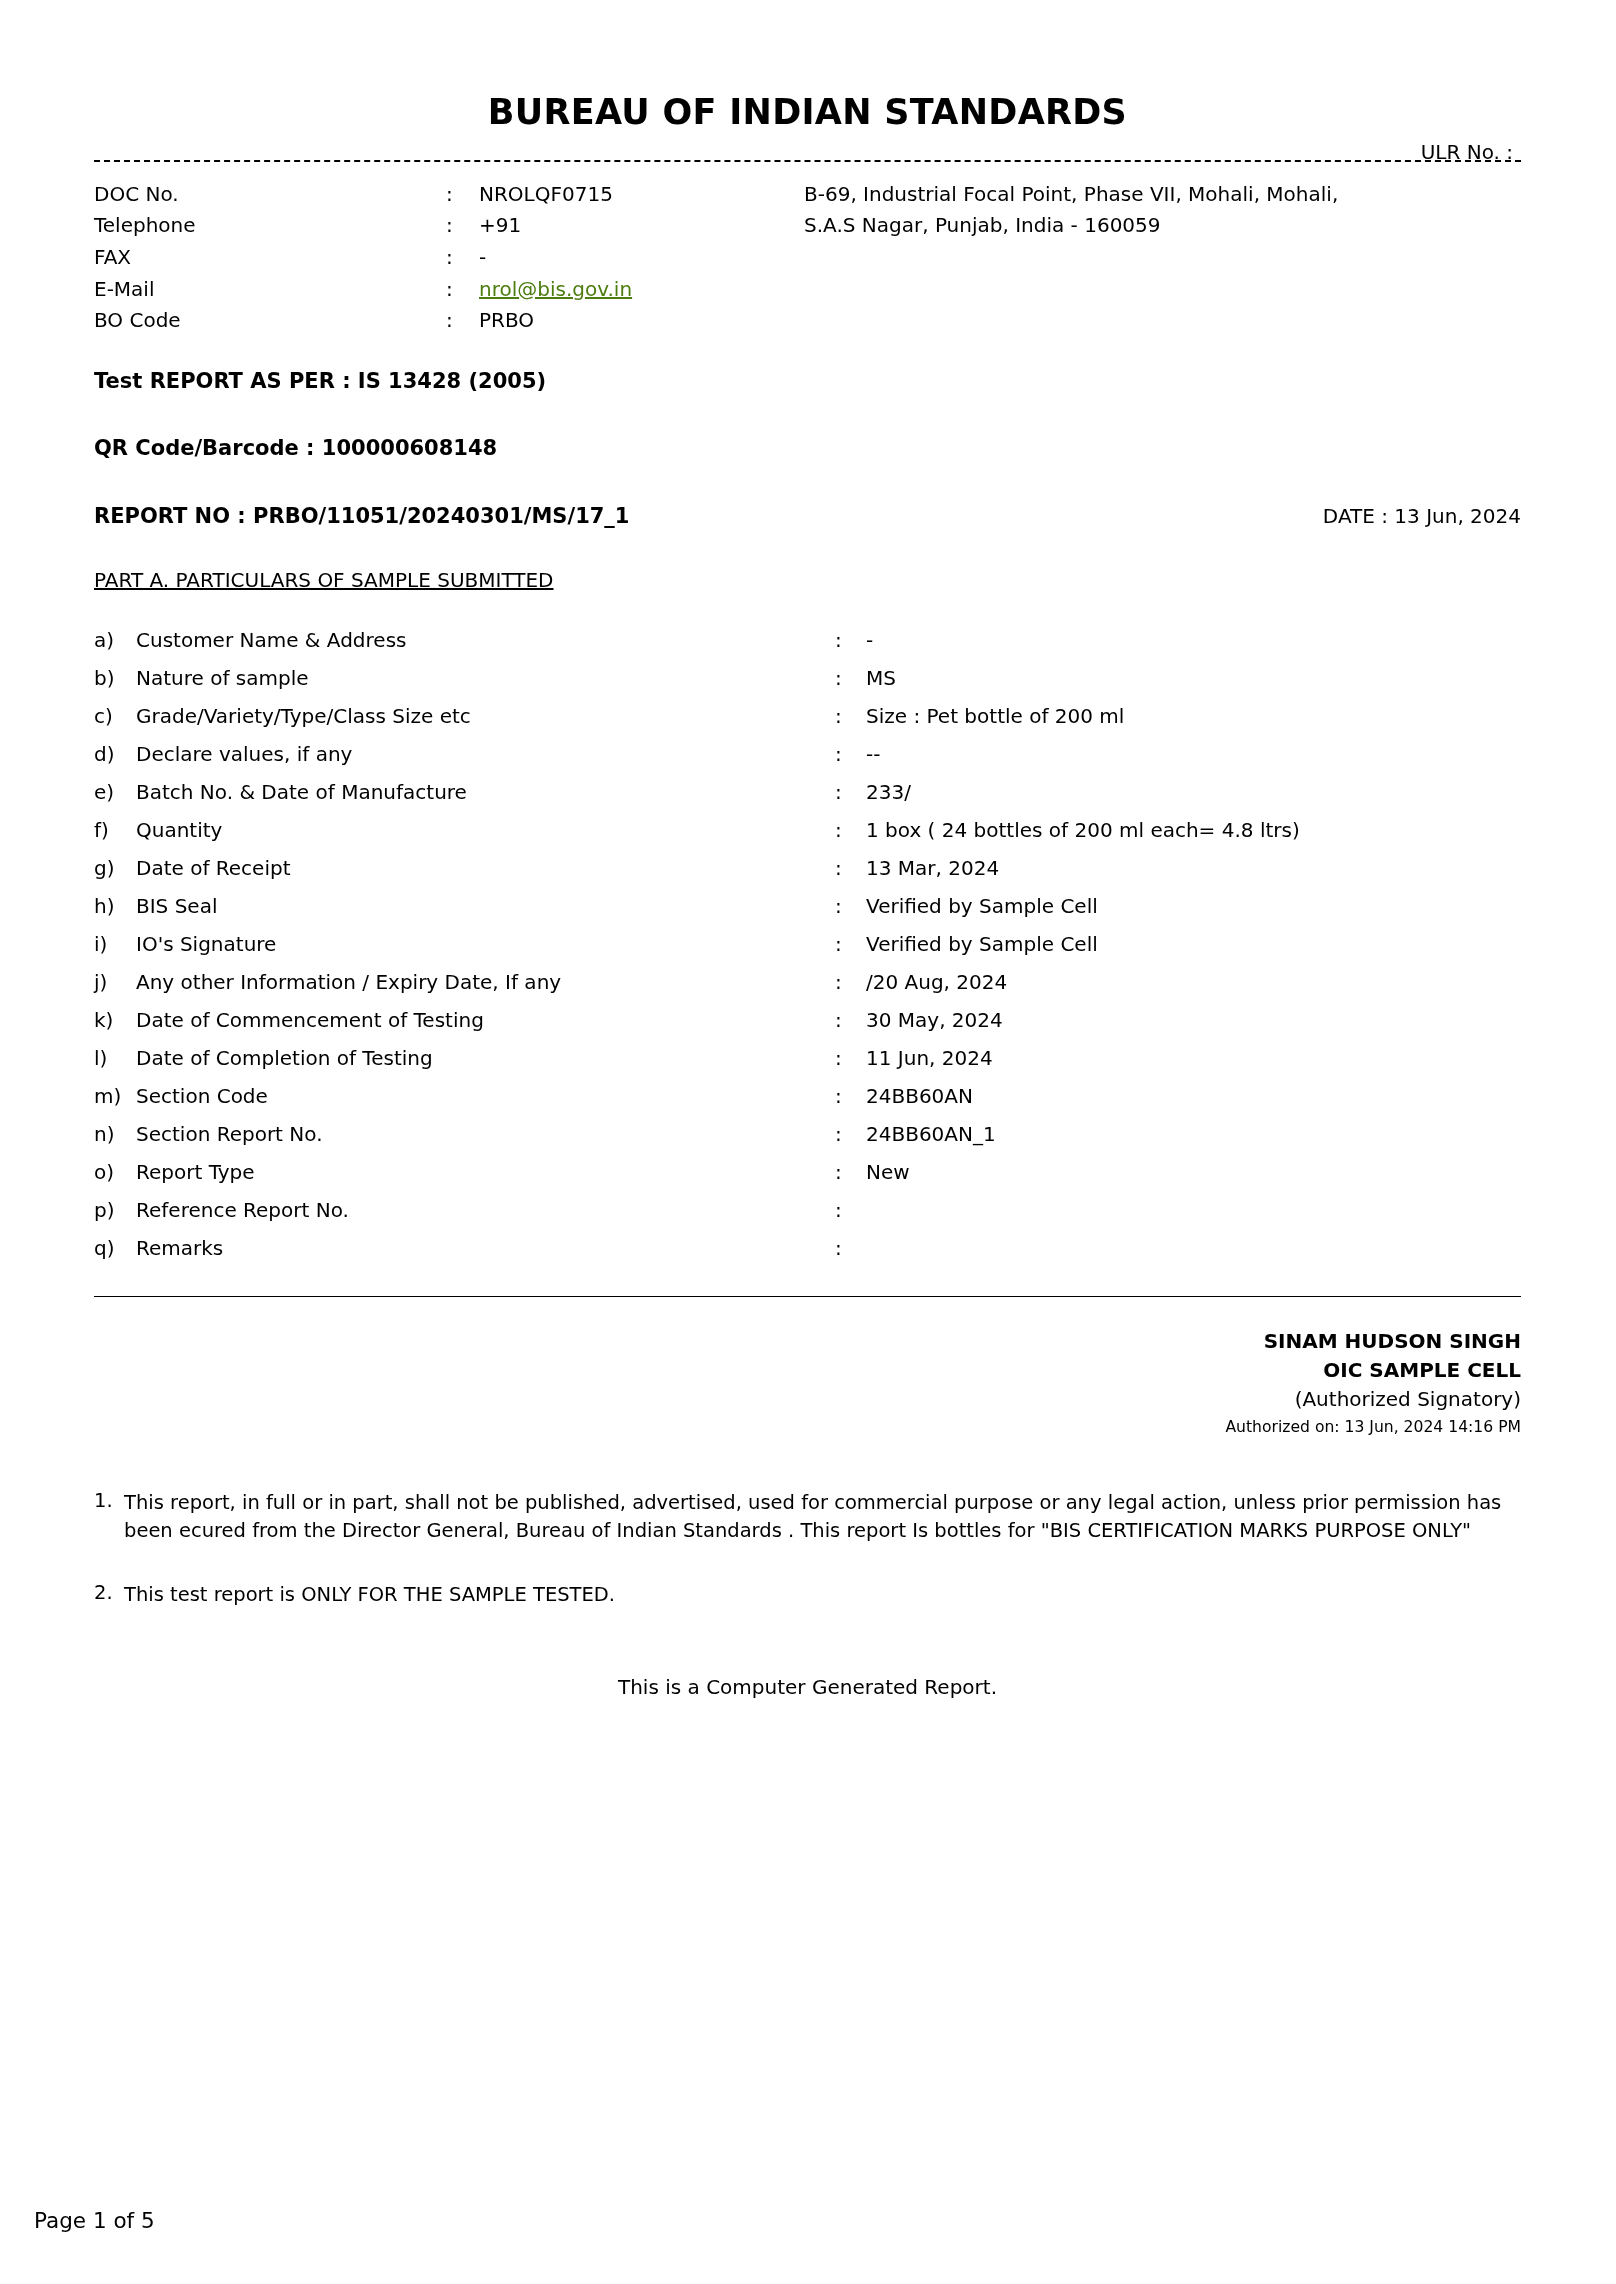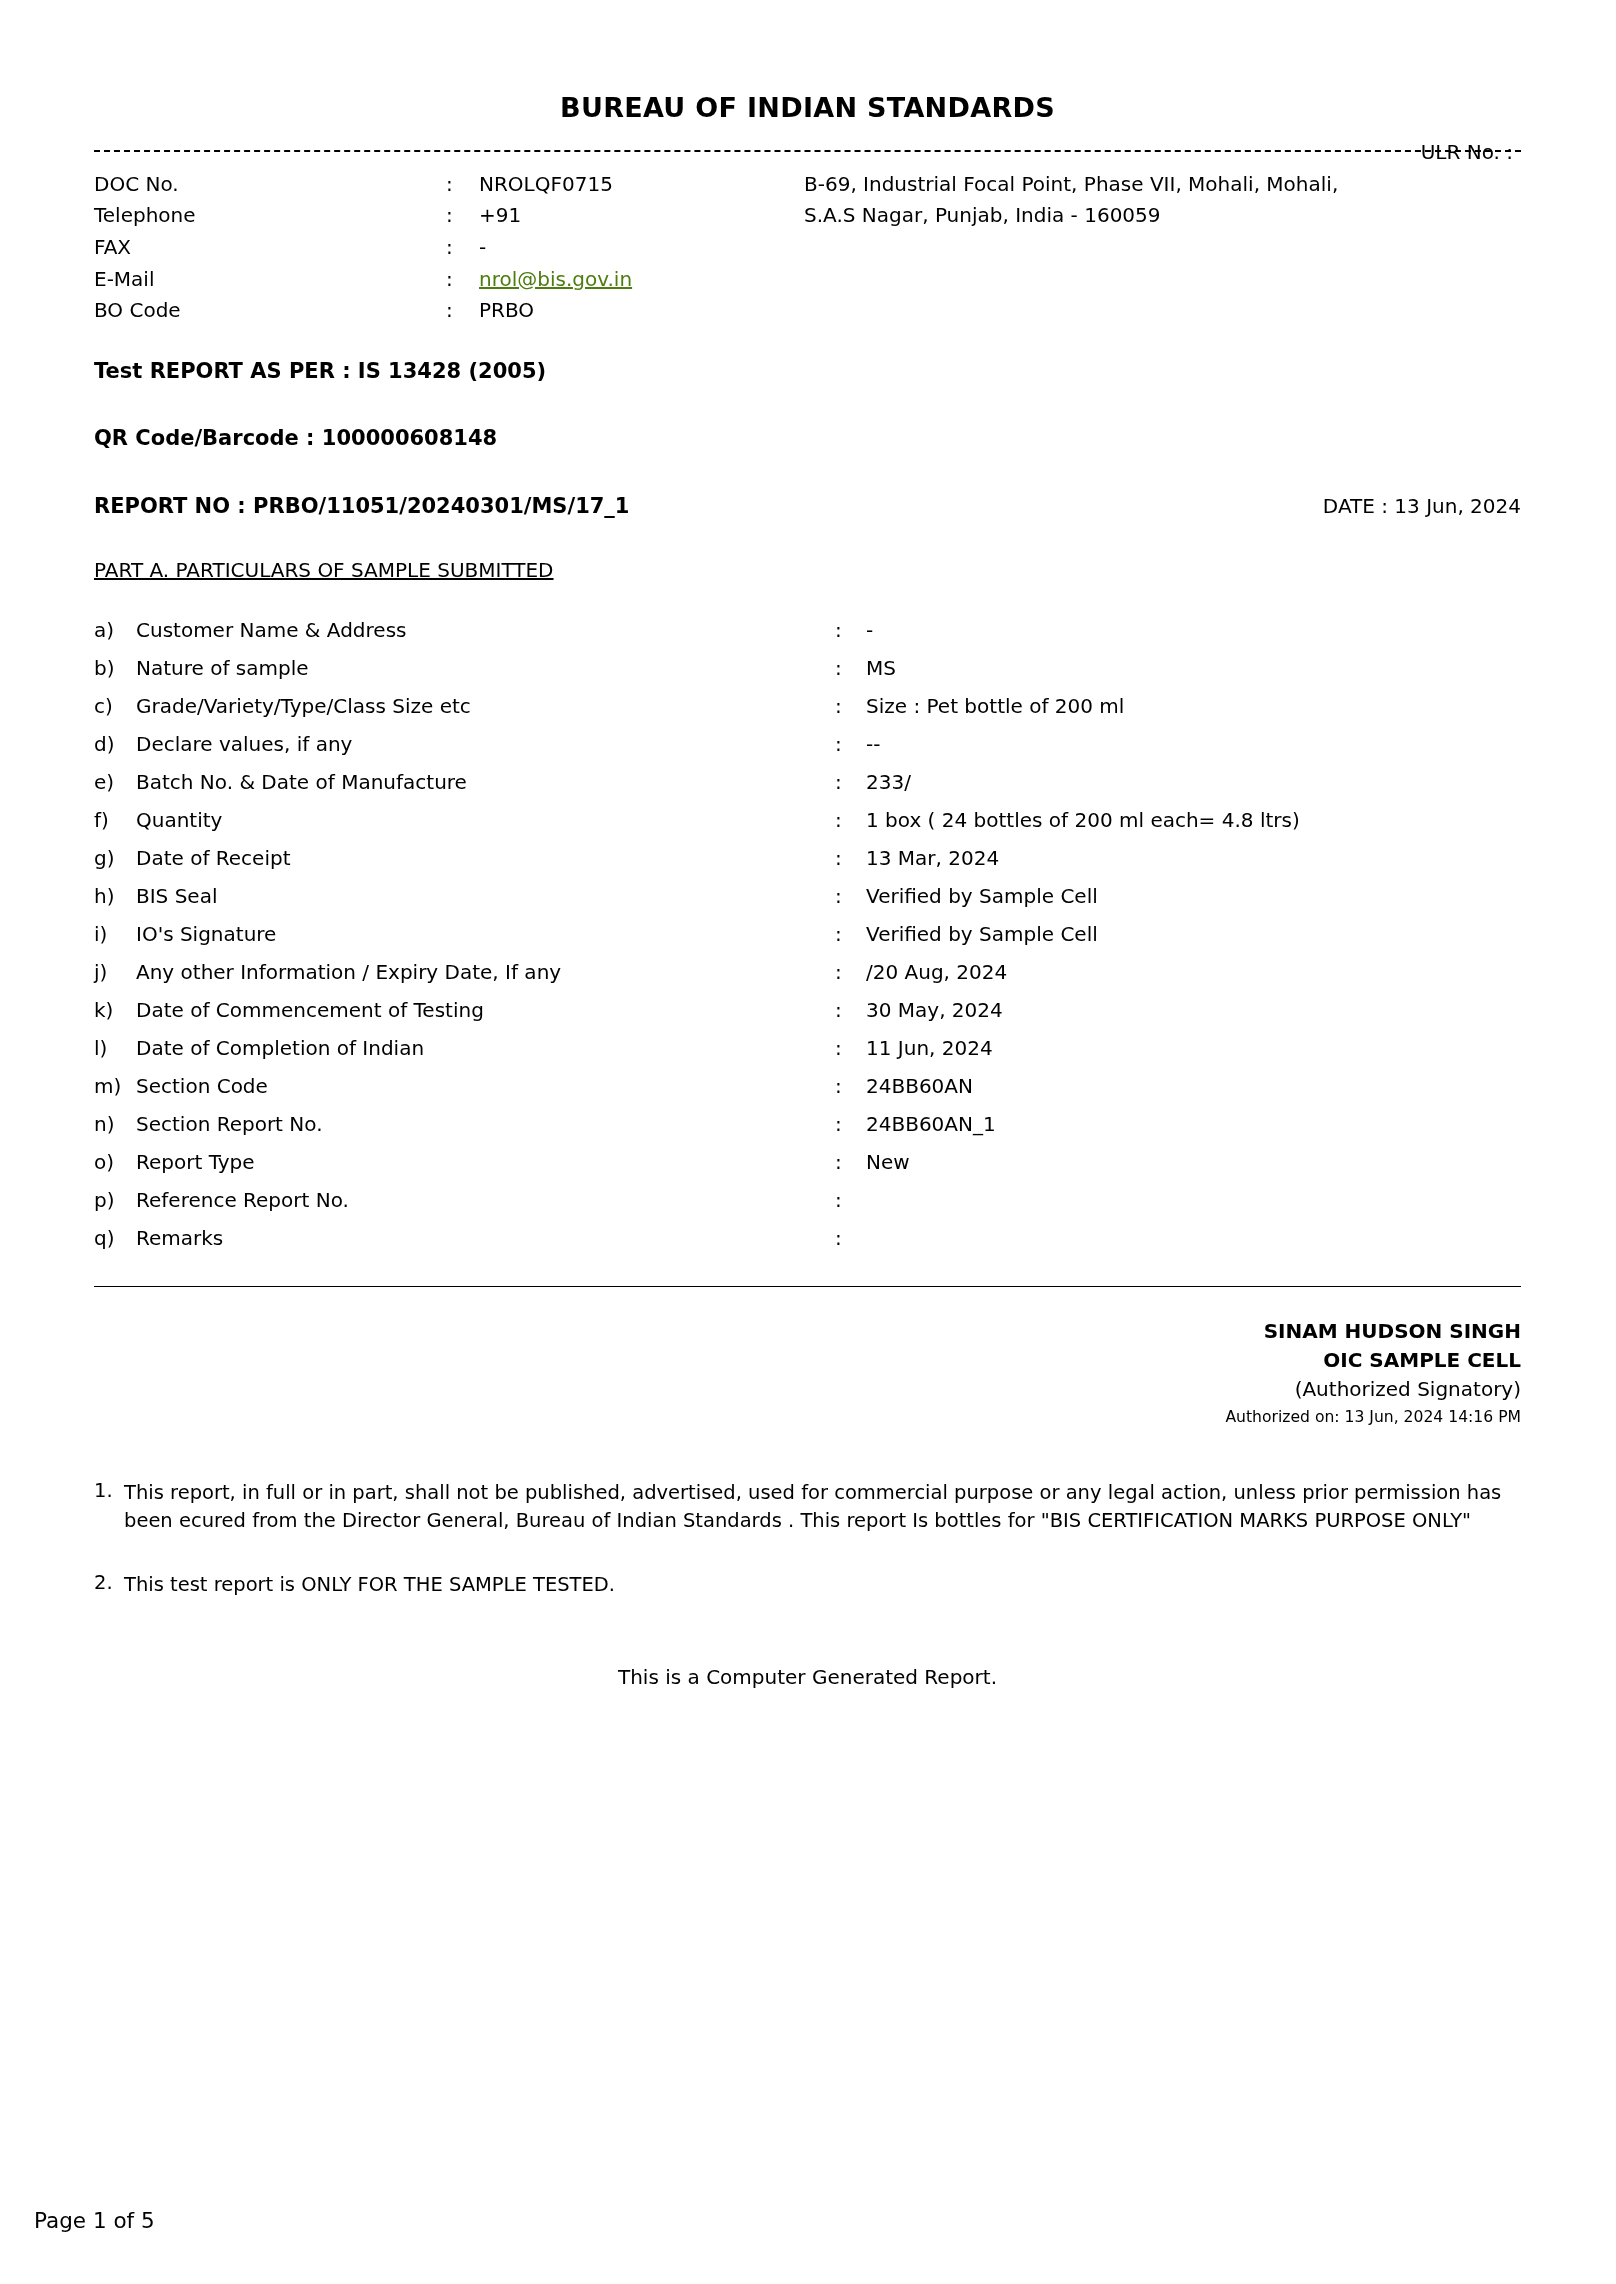--- a/index.html
+++ b/index.html
@@ -27,21 +27,21 @@
     width: 1427px;
   }
 
   
   .header {
     position: relative;
     padding-top: 91px;
     text-align: center;
   }
   .org-title {
-    font-size: 27px;
+    font-size: 35px;
     font-weight: bold;
     letter-spacing: 0.3px;
     line-height: 1.25;
   }
   .lab-title {
     font-size: 25.4px;
     font-weight: bold;
     line-height: 1.25;
     margin-top: 5.2px;
   }
@@ -345,21 +345,21 @@
 
       <div class="prow">
         <div class="key">k)</div>
         <div class="label">Date of Commencement of Testing</div>
         <div class="colon">:</div>
         <div class="value">30 May, 2024</div>
       </div>
 
       <div class="prow">
         <div class="key">l)</div>
-        <div class="label">Date of Completion of Indian</div>
+        <div class="label">Date of Completion of Testing</div>
         <div class="colon">:</div>
         <div class="value">11 Jun, 2024</div>
       </div>
 
       <div class="prow">
         <div class="key">m)</div>
         <div class="label">Section Code</div>
         <div class="colon">:</div>
         <div class="value">24BB60AN</div>
       </div>

